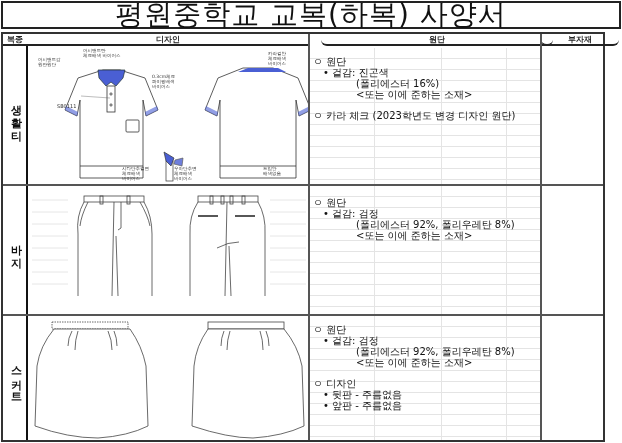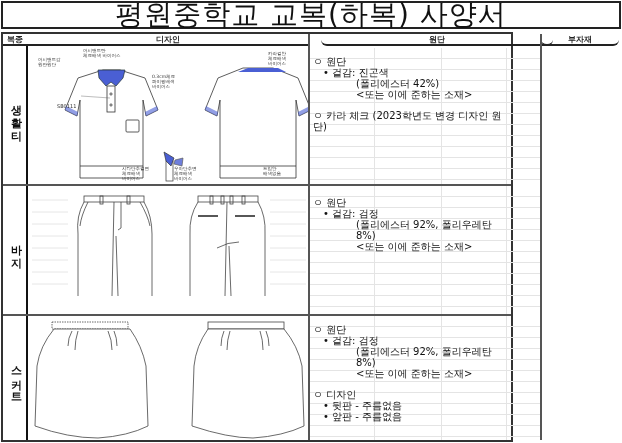--- a/index.html
+++ b/index.html
@@ -7,21 +7,21 @@
   body { font-family: "DejaVu Sans", sans-serif; color: #111; position: relative; }
 
   .title-box {
     position: absolute; left: 1px; top: 1px; width: 620px; height: 28px;
     border: 2px solid #222; background: #fff;
     display: flex; align-items: center; justify-content: center;
   }
   .title-box span { font-size: 28px; letter-spacing: 1px; color: #111; }
 
   .sheet {
-    position: absolute; left: 1px; top: 32px; width: 512px; height: 410px;
+    position: absolute; left: 1px; top: 32px; width: 604px; height: 410px;
     border: 2px solid #333; background: #fff;
   }
 
   .hdr { position: absolute; top: 0; height: 12px; font-size: 8px; font-weight: bold;
          display: flex; align-items: center; justify-content: center; color: #222;
          border-bottom: 2px solid #222; }
   .vline { position: absolute; top: 0; bottom: 0; background: #555; }
   .hline { position: absolute; left: 0; right: 0; height: 2px; background: #555; }
 
   .cat { position: absolute; left: 0; width: 24px; display: flex; align-items: center; justify-content: center; }
@@ -225,21 +225,21 @@
           <path d="M202,15 Q199,24 199,34" fill="none"></path>
         <path d="M232,15 Q235,24 235,34" fill="none"></path>
           <path d="M238,15 Q241,22 241,30" fill="none"></path>
       </g>
     </svg>
   </div>
 
   <div class="spec" style="top:22px;">
     <div class="l1">ㅇ 원단</div>
     <div class="l2">• 겉감: 진곤색</div>
-    <div class="l3">(폴리에스터 42%)</div>
+    <div class="l3">(폴리에스터 16%)</div>
     <div class="l3">&lt;또는 이에 준하는 소재&gt;</div>
     <div class="gap"></div>
     <div class="l1">ㅇ  카라 체크 (2023학년도 변경 디자인 원단)</div>
   </div>
 
   <div class="spec" style="top:163px;">
     <div class="l1">ㅇ 원단</div>
     <div class="l2">• 겉감: 검정</div>
     <div class="l3">(폴리에스터 92%, 폴리우레탄 8%)</div>
     <div class="l3">&lt;또는 이에 준하는 소재&gt;</div>

